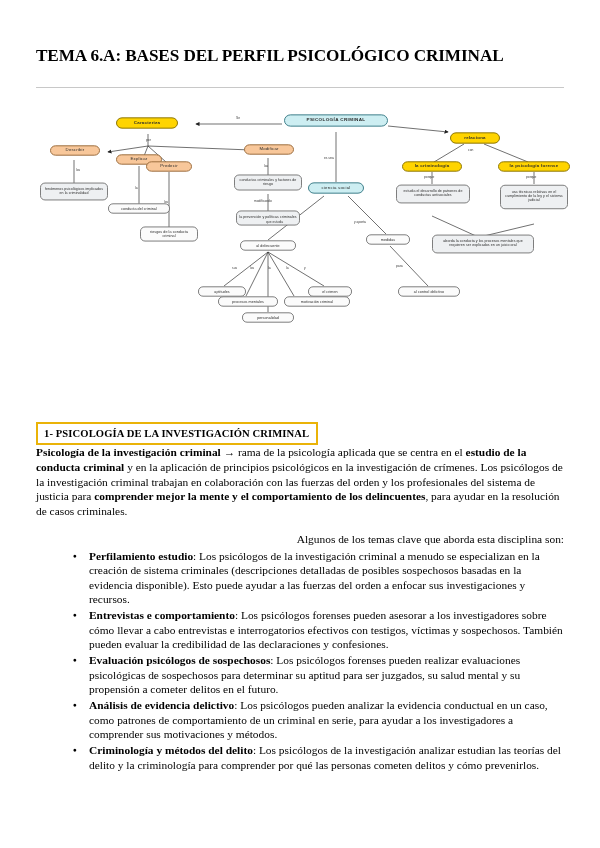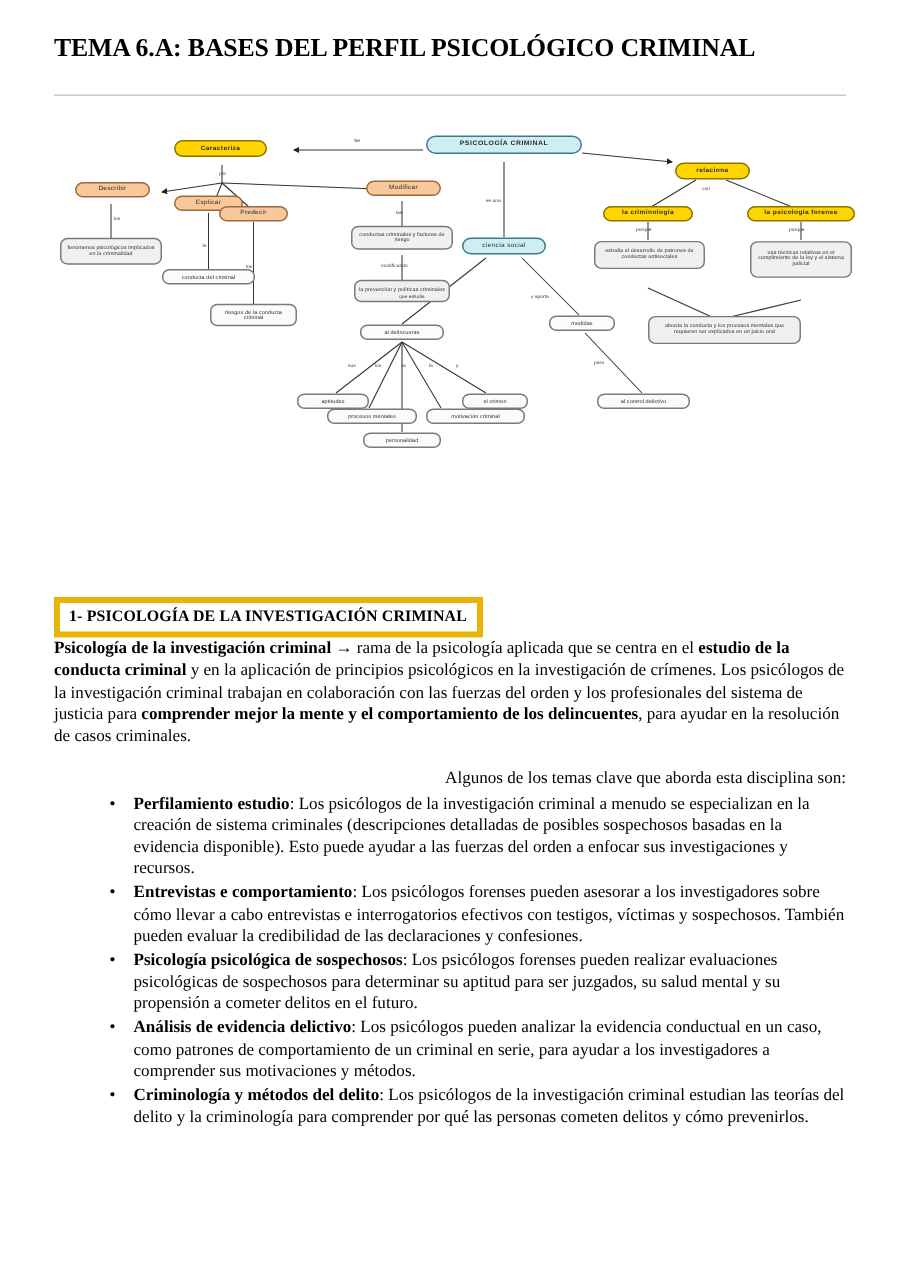--- a/index.html
+++ b/index.html
@@ -28,21 +28,21 @@
     top: 0;
     width: 528px;
   }
 
   
   .doc-title {
     font-family: "Liberation Serif", serif;
     font-weight: bold;
     font-size: 17.2px;
     letter-spacing: -0.1px;
-    margin-top: 22px;
+    margin-top: 46px;
     line-height: 1.2;
     white-space: nowrap;
   }
   .title-rule {
     margin-top: 20px;
     border-top: 1px solid #c8c8c8;
     width: 528px;
     height: 0;
   }
 
@@ -122,21 +122,21 @@
     font-family: "Liberation Sans", sans-serif;
     font-size: 3.3px;
     color: #3a3a3a;
     white-space: nowrap;
     transform: scaleY(0.92);
   }
 
   
   .section-box {
     display: inline-block;
-    border: 4px solid #eab308;
+    border: 2px solid #eab308;
     padding: 4px 7px 4px 6px;
     font-weight: bold;
     font-size: 10.6px;
     letter-spacing: 0.1px;
     margin-top: 22px;
     line-height: 1.1;
   }
 
   
   .para {
@@ -300,24 +300,24 @@
     <div class="intro">Algunos de los temas clave que aborda esta disciplina son:</div>
 
     <ul class="bullets">
       <li>
         <b>Perfilamiento estudio</b><span>: Los psicólogos de la investigación criminal a menudo se especializan en la creación de sistema criminales (descripciones detalladas de posibles sospechosos basadas en la evidencia disponible). Esto puede ayudar a las fuerzas del orden a enfocar sus investigaciones y recursos.</span>
       </li>
       <li>
         <b>Entrevistas e comportamiento</b><span>: Los psicólogos forenses pueden asesorar a los investigadores sobre cómo llevar a cabo entrevistas e interrogatorios efectivos con testigos, víctimas y sospechosos. También pueden evaluar la credibilidad de las declaraciones y confesiones.</span>
       </li>
       <li>
-        <b>Psicología psicológica de sospechosos</b><span>: Los psicólogos forenses pueden realizar evaluaciones psicológicas de sospechosos para determinar su aptitud para ser juzgados, su salud mental y su propensión a cometer delitos en el futuro.</span>
+        <b>Evaluación psicólogos de sospechosos</b><span>: Los psicólogos forenses pueden realizar evaluaciones psicológicas de sospechosos para determinar su aptitud para ser juzgados, su salud mental y su propensión a cometer delitos en el futuro.</span>
       </li>
       <li>
         <b>Análisis de evidencia delictivo</b><span>: Los psicólogos pueden analizar la evidencia conductual en un caso, como patrones de comportamiento de un criminal en serie, para ayudar a los investigadores a comprender sus motivaciones y métodos.</span>
       </li>
       <li>
-        <b>Criminología y métodos del delito</b><span>: Los psicólogos de la investigación criminal estudian las teorías del delito y la criminología para comprender por qué las personas cometen delitos y cómo prevenirlos.</span>
+        <b>Criminología y métodos del delito</b><span>: Los psicólogos de la investigación analizar estudian las teorías del delito y la criminología para comprender por qué las personas cometen delitos y cómo prevenirlos.</span>
       </li>
     </ul>
 
   </div>
 </div>
 
 </body></html>

